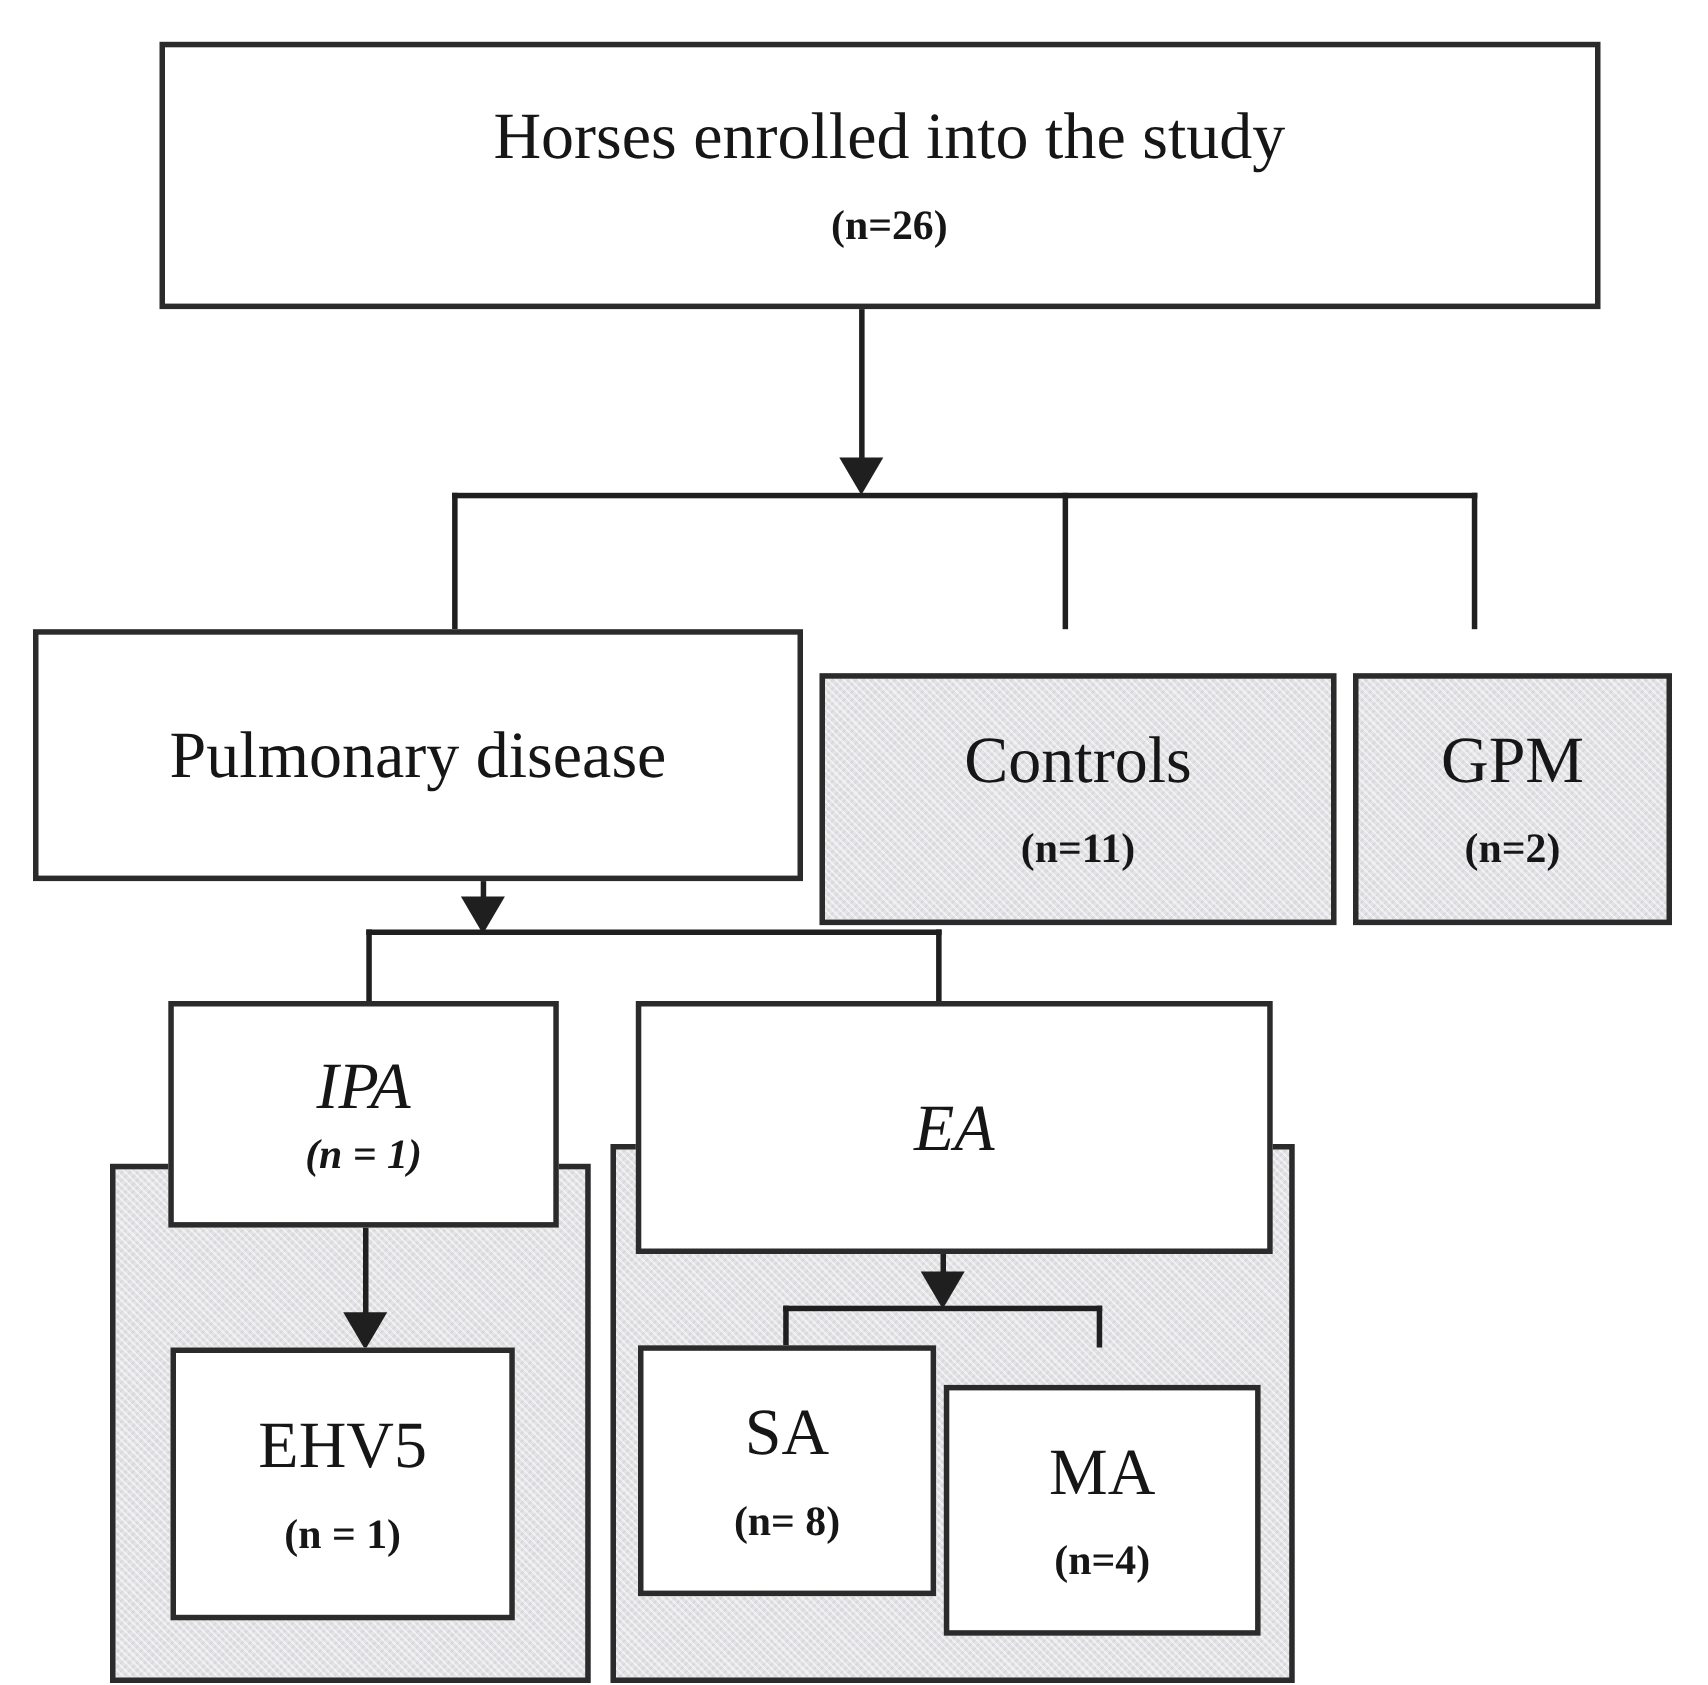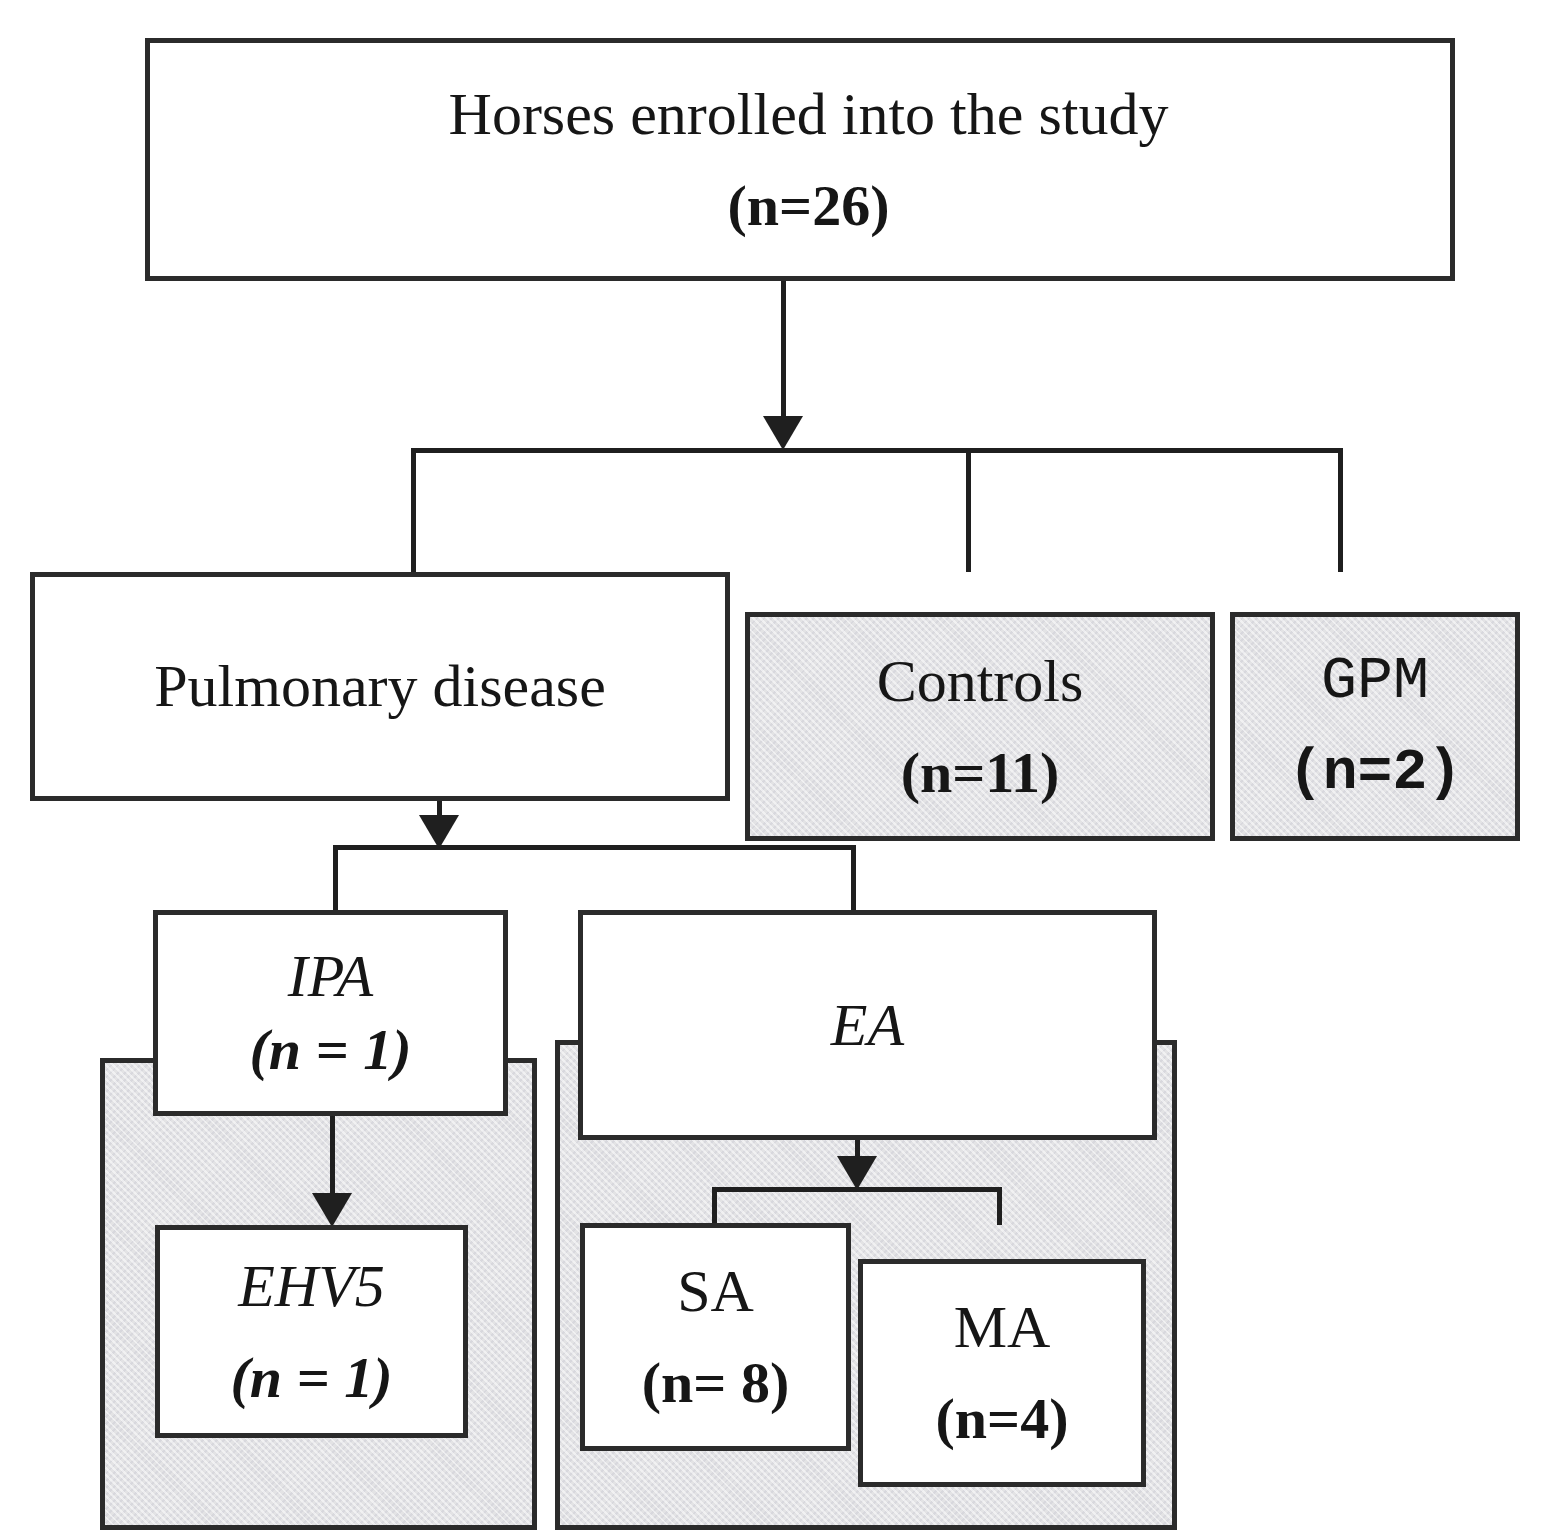--- a/index.html
+++ b/index.html
@@ -37,21 +37,21 @@
       repeating-linear-gradient(135deg, rgba(150,150,175,.14) 0 2px, rgba(0,0,0,0) 2px 5px);
     margin-top: 40px;
   }
   .panel{
     position:absolute;
     box-sizing:border-box;
     border:5px solid var(--border);
     z-index:1;
   }
   .nlabel{font-size:60px;line-height:1.05;}
-  .ncount{font-size:58px;line-height:1.05;font-weight:bold;}
+  .ncount{font-size:38px;line-height:1.05;font-weight:bold;}
   .gap-lg{gap:30px;}
   .gap-md{gap:30px;}
   .gap-sm{gap:12px;font-style:italic;}
   .vline,.hline{position:absolute;background:var(--connector);z-index:2;}
   .vline{width:5px;}
   .hline{height:5px;}
   .arrow-down{
     position:absolute;
     width:0;height:0;
     border-left:20px solid transparent;
@@ -97,35 +97,35 @@
 
   <div class="node white gap-md" style="left:30px;top:572px;width:700px;height:229px;">
     <div class="nlabel">Pulmonary disease</div>
   </div>
 
   <div class="node gray-fill gap-md" style="left:745px;top:572px;width:470px;height:229px;">
     <div class="nlabel">Controls</div>
     <div class="ncount">(n=11)</div>
   </div>
 
-  <div class="node gray-fill gap-md" style="left:1230px;top:572px;width:290px;height:229px;font-family:Liberation Mono, monospace;">
+  <div class="node gray-fill gap-md" style="left:1230px;top:572px;width:290px;height:229px;">
     <div class="nlabel">GPM</div>
     <div class="ncount">(n=2)</div>
   </div>
 
   <div class="node white gap-sm" style="left:153px;top:910px;width:355px;height:206px;">
     <div class="nlabel">IPA</div>
     <div class="ncount">(n = 1)</div>
   </div>
 
   <div class="node white gap-sm" style="left:578px;top:910px;width:579px;height:230px;">
     <div class="nlabel">EA</div>
   </div>
 
-  <div class="node white gap-md" style="left:155px;top:1225px;width:313px;height:213px;font-style:italic;">
+  <div class="node white gap-md" style="left:155px;top:1225px;width:313px;height:248px;">
     <div class="nlabel">EHV5</div>
     <div class="ncount">(n = 1)</div>
   </div>
 
   <div class="node white gap-md" style="left:580px;top:1223px;width:271px;height:228px;">
     <div class="nlabel">SA</div>
     <div class="ncount">(n= 8)</div>
   </div>
 
   <div class="node white gap-md" style="left:858px;top:1223px;width:288px;height:228px;margin-top:36px;">

